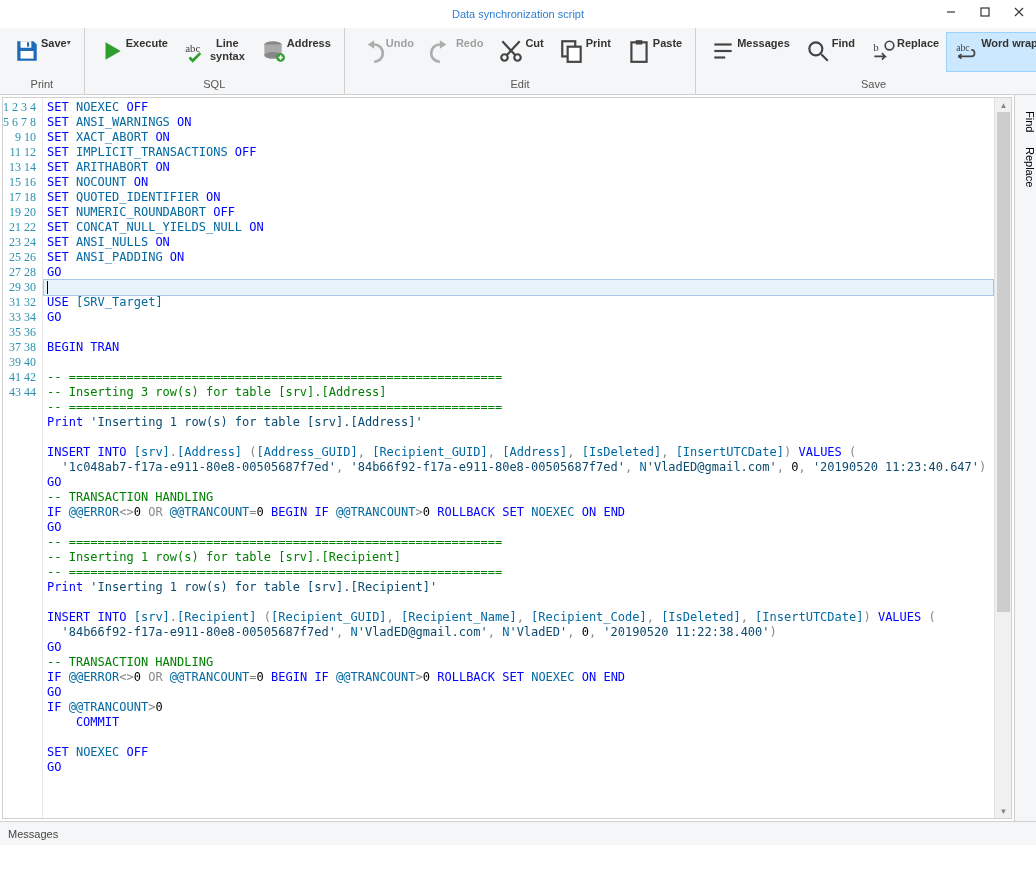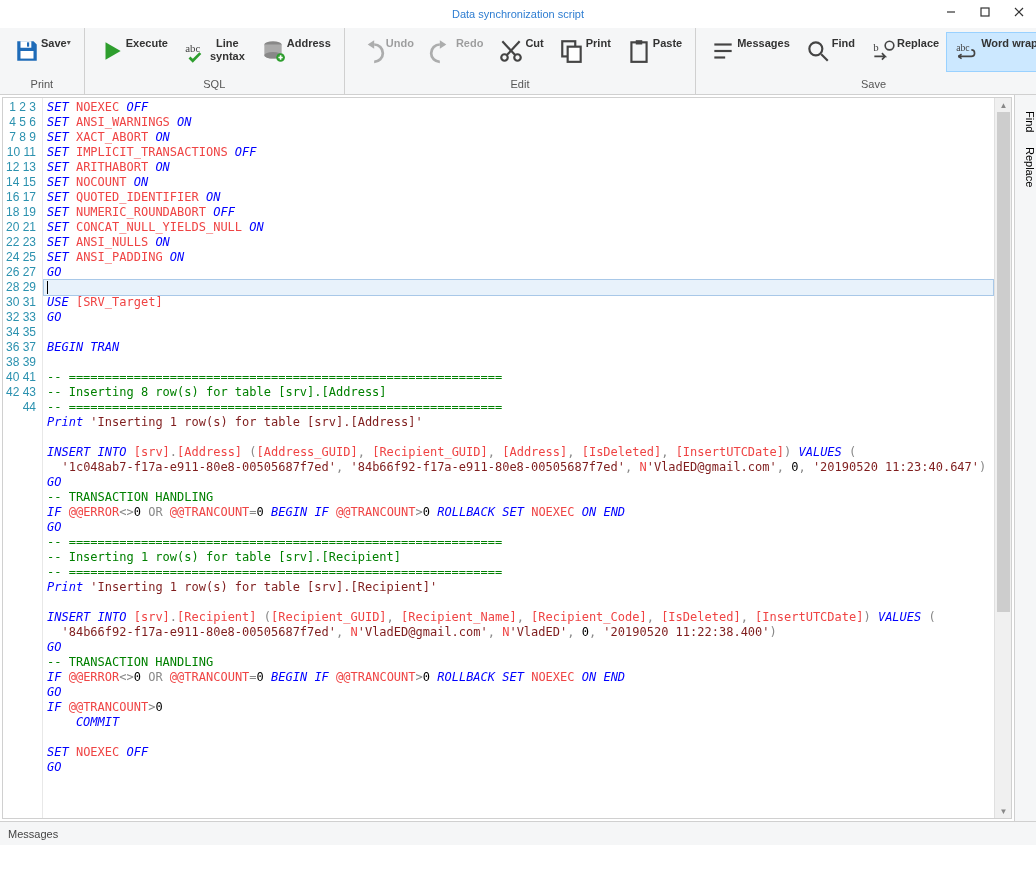--- a/index.html
+++ b/index.html
@@ -15,27 +15,27 @@
 .ribbon-group-label { text-align: center; font-size: 11px; color: #555; padding: 2px 16px 4px; }
 .ribbon-btn { display: flex; flex-direction: row; align-items: flex-start; justify-content: flex-start; padding: 4px 6px; cursor: pointer; border: 1px solid transparent; min-width: 44px; }
 .ribbon-btn.toggled { background: #cce8ff; border-color: #99d1ff; }
 .ribbon-btn.disabled { opacity: 0.45; cursor: default; }
 .ribbon-icon { width: 28px; height: 28px; display: flex; align-items: center; justify-content: center; margin-bottom: 2px; }
 .ribbon-icon svg { width: 26px; height: 26px; }
 .ribbon-label { font-size: 11px; color: #333; text-align: center; line-height: 1.15; white-space: pre; font-weight: bold; }
 .dropdown-caret { font-size: 8px; color: #555; margin-top: 1px; }
 .main { display: flex; height: calc(100% - 28px - 99px - 24px); }
 .editor-wrap { flex: 1; display: flex; border: 1px solid #d0d0d0; margin: 2px; background: #fff; position: relative; overflow: hidden; }
-.gutter { width: 40px; background: #fff; border-right: 1px solid #e8e8e8; font-family: Liberation Sans, sans-serif; font-size: 12px; color: #2b91af; text-align: right; padding-right: 6px; padding-top: 2px; line-height: 15px; user-select: none; }
+.gutter { width: 40px; background: #fff; border-right: 1px solid #e8e8e8; font-family: Liberation Serif, serif; font-size: 12px; color: #2b91af; text-align: right; padding-right: 6px; padding-top: 2px; line-height: 15px; user-select: none; }
 .code { flex: 1; font-family: Consolas, monospace; font-size: 12px; line-height: 15px; padding: 2px 4px; white-space: pre; color: #000; overflow: auto; position: relative; }
-.code .kw { color: #0000ff; font-style: italic; }
-.code .str { color: #7f1d1d; }
+.code .kw { color: #0000ff; }
+.code .str { color: #0c4a6e; }
 .code .cmt { color: #008000; }
 .code .num { color: #000; }
-.code .id { color: #ef4444; }
+.code .id { color: #0369a1; }
 .code .gray { color: #888; }
 .code .sel-line { display: block; background: #e8f2fb; border: 1px solid #a8c8e8; margin: -1px -4px; padding: 0 3px; }
 .scrollbar-v { width: 17px; background: #f0f0f0; border-left: 1px solid #e0e0e0; position: relative; }
 .scrollbar-thumb { position: absolute; top: 14px; left: 2px; width: 13px; height: 500px; background: #cdcdcd; }
 .scrollbar-arrow { position: absolute; width: 17px; height: 14px; display: flex; align-items: center; justify-content: center; font-size: 8px; color: #888; }
 .side-vertical { width: 22px; background: #f5f6f7; border-left: 1px solid #d0d0d0; writing-mode: vertical-rl; text-orientation: mixed; padding-top: 10px; font-size: 11px; text-align: left; }
 .side-vertical span { padding: 6px 3px; cursor: pointer; }
 .statusbar { height: 24px; background: #f5f6f7; border-top: 1px solid #d0d0d0; display: flex; align-items: center; padding: 0 8px; font-size: 11px; color: #444; }
 .cursor-line { display: inline-block; width: 1px; height: 13px; background: #000; vertical-align: middle; }
 </style>
@@ -279,21 +279,21 @@
 <span class="kw">SET </span><span class="id">CONCAT_NULL_YIELDS_NULL </span><span class="kw">ON</span>
 <span class="kw">SET </span><span class="id">ANSI_NULLS </span><span class="kw">ON</span>
 <span class="kw">SET </span><span class="id">ANSI_PADDING </span><span class="kw">ON</span>
 <span class="kw">GO</span>
 <span class="sel-line"><span class="cursor-line"></span></span><span class="kw">USE </span><span class="id">[SRV_Target]</span>
 <span class="kw">GO</span>
 
 <span class="kw">BEGIN TRAN</span>
 
 <span class="cmt">-- ============================================================</span>
-<span class="cmt">-- Inserting 8 row(s) for table [srv].[Address]</span>
+<span class="cmt">-- Inserting 3 row(s) for table [srv].[Address]</span>
 <span class="cmt">-- ============================================================</span>
 <span class="kw">Print </span><span class="str">'Inserting 1 row(s) for table [srv].[Address]'</span>
 
 <span class="kw">INSERT INTO </span><span class="id">[srv]</span><span class="gray">.</span><span class="id">[Address] </span><span class="gray">(</span><span class="id">[Address_GUID]</span><span class="gray">, </span><span class="id">[Recipient_GUID]</span><span class="gray">, </span><span class="id">[Address]</span><span class="gray">, </span><span class="id">[IsDeleted]</span><span class="gray">, </span><span class="id">[InsertUTCDate]</span><span class="gray">) </span><span class="kw">VALUES </span><span class="gray">(</span>
   <span class="str">'1c048ab7-f17a-e911-80e8-00505687f7ed'</span><span class="gray">, </span><span class="str">'84b66f92-f17a-e911-80e8-00505687f7ed'</span><span class="gray">, </span><span class="id">N</span><span class="str">'VladED@gmail.com'</span><span class="gray">, </span><span class="num">0</span><span class="gray">, </span><span class="str">'20190520 11:23:40.647'</span><span class="gray">)</span>
 <span class="kw">GO</span>
 <span class="cmt">-- TRANSACTION HANDLING</span>
 <span class="kw">IF </span><span class="id">@@ERROR</span><span class="gray">&lt;&gt;</span><span class="num">0 </span><span class="gray">OR </span><span class="id">@@TRANCOUNT</span><span class="gray">=</span><span class="num">0 </span><span class="kw">BEGIN IF </span><span class="id">@@TRANCOUNT</span><span class="gray">&gt;</span><span class="num">0 </span><span class="kw">ROLLBACK SET </span><span class="id">NOEXEC </span><span class="kw">ON END</span>
 <span class="kw">GO</span>
 <span class="cmt">-- ============================================================</span>

